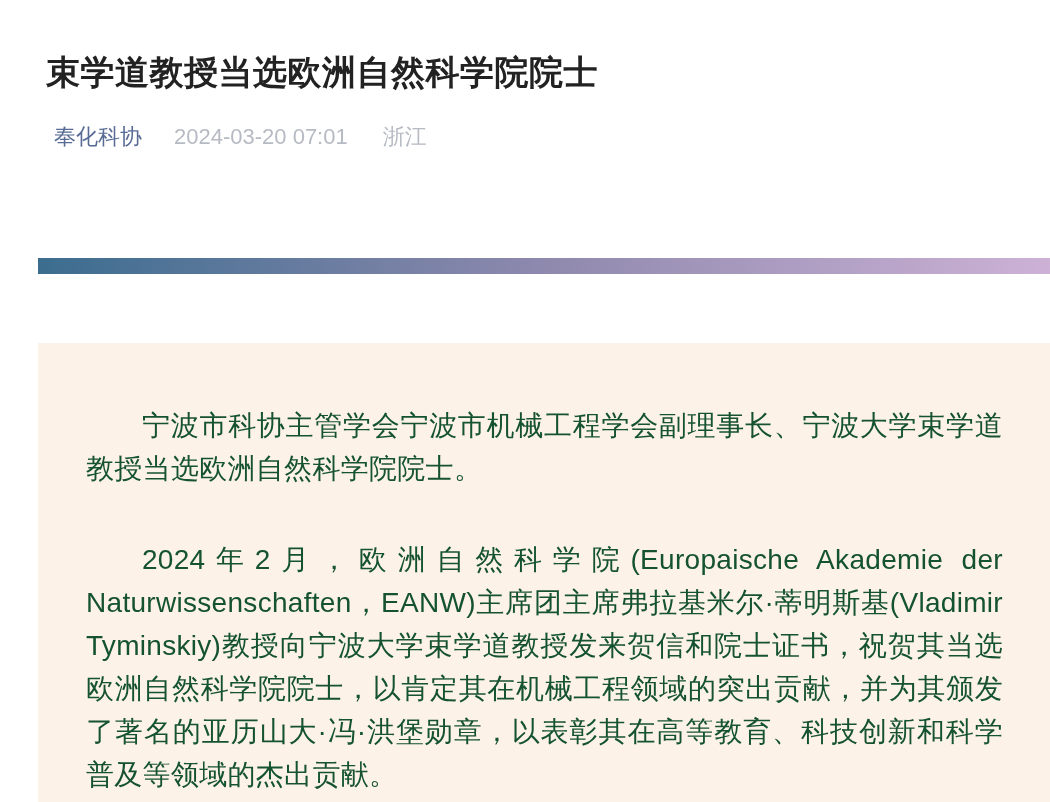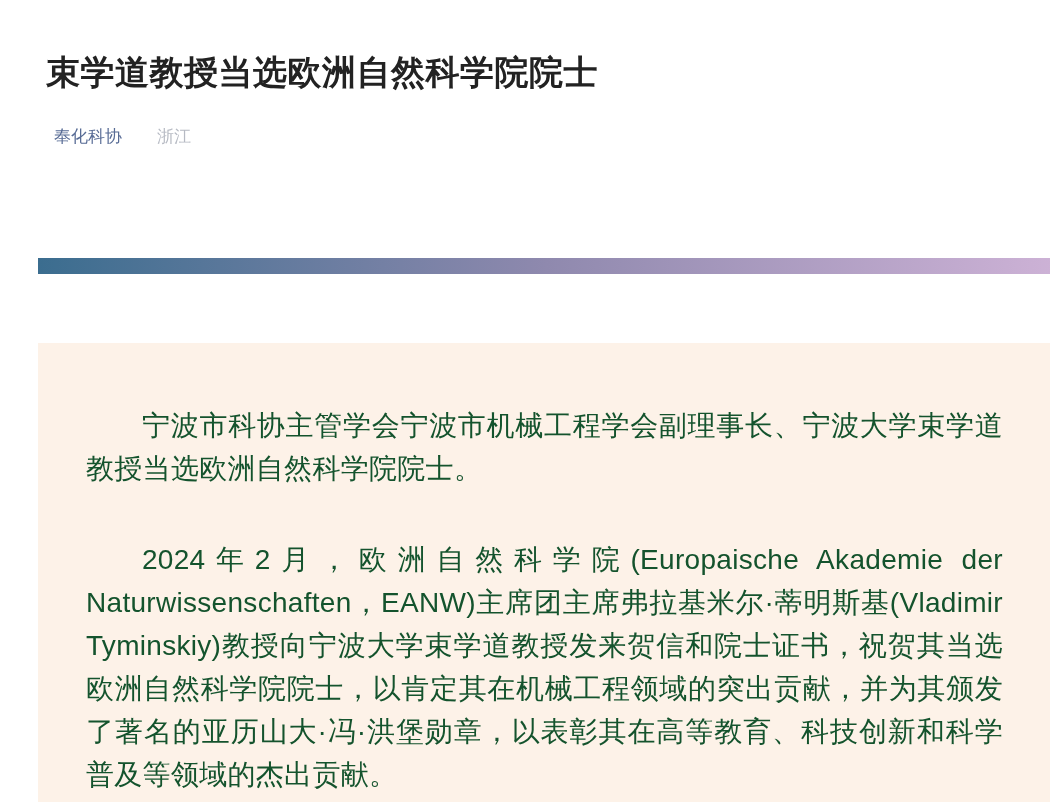--- a/index.html
+++ b/index.html
@@ -24,21 +24,21 @@
     line-height: 1.2;
     font-weight: 600;
     color: #222222;
     letter-spacing: 0.5px;
   }
   .byline {
     position: absolute;
     left: 22px;
     top: 91px;
     width: 990px;
-    font-size: 17px;
+    font-size: 22px;
     line-height: 28px;
     display: flex;
     align-items: baseline;
   }
   .byline .source {
     color: #576b95;
     cursor: pointer;
   }
   .byline .pub-time {
     color: #b6bac3;
@@ -83,20 +83,21 @@
 </style>
 </head>
 <body>
 
 <div class="page">
 
   <h1 class="article-title">束学道教授当选欧洲自然科学院院士</h1>
 
   <div class="byline">
     <span class="source">奉化科协</span>
+    <span class="pub-time">2024-03-20 07:01</span>
     <span class="pub-location">浙江</span>
   </div>
 
   <div class="divider"></div>
 
   <div class="content-box">
     <p>宁波市科协主管学会宁波市机械工程学会副理事长、宁波大学束学道教授当选欧洲自然科学院院士。</p>
     <p>2024年2月，欧洲自然科学院(Europaische Akademie der Naturwissenschaften，EANW)主席团主席弗拉基米尔·蒂明斯基(Vladimir Tyminskiy)教授向宁波大学束学道教授发来贺信和院士证书，祝贺其当选欧洲自然科学院院士，以肯定其在机械工程领域的突出贡献，并为其颁发了著名的亚历山大·冯·洪堡勋章，以表彰其在高等教育、科技创新和科学普及等领域的杰出贡献。</p>
     <div class="inline-image-top"></div>
   </div>

